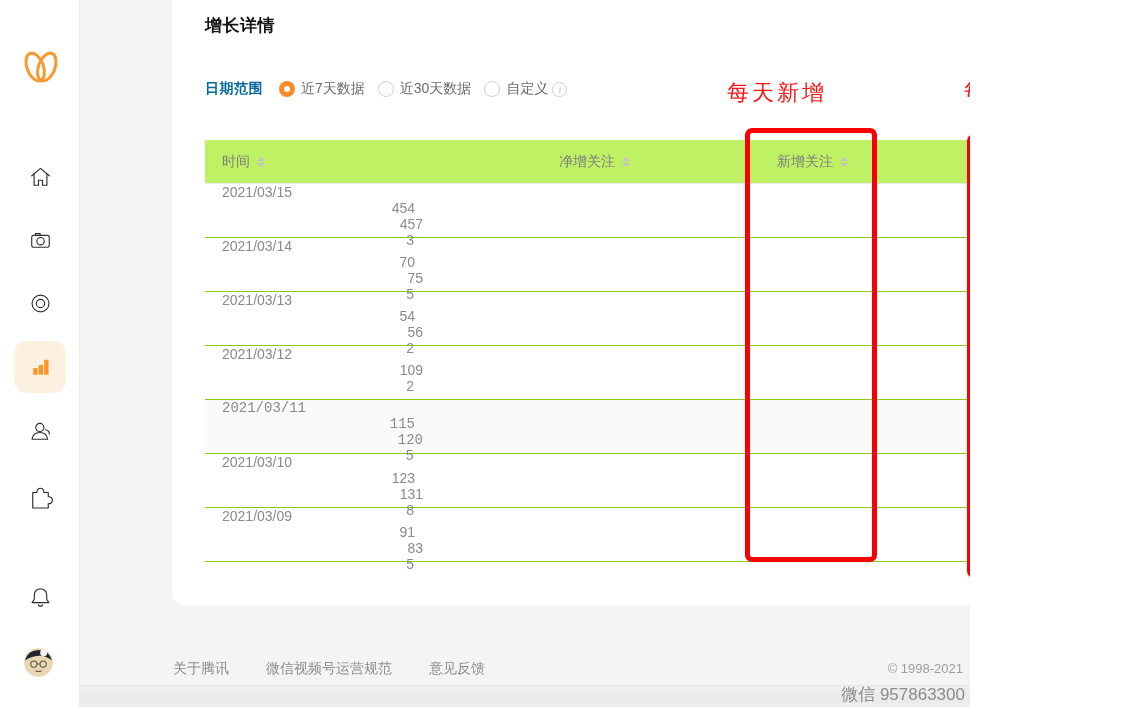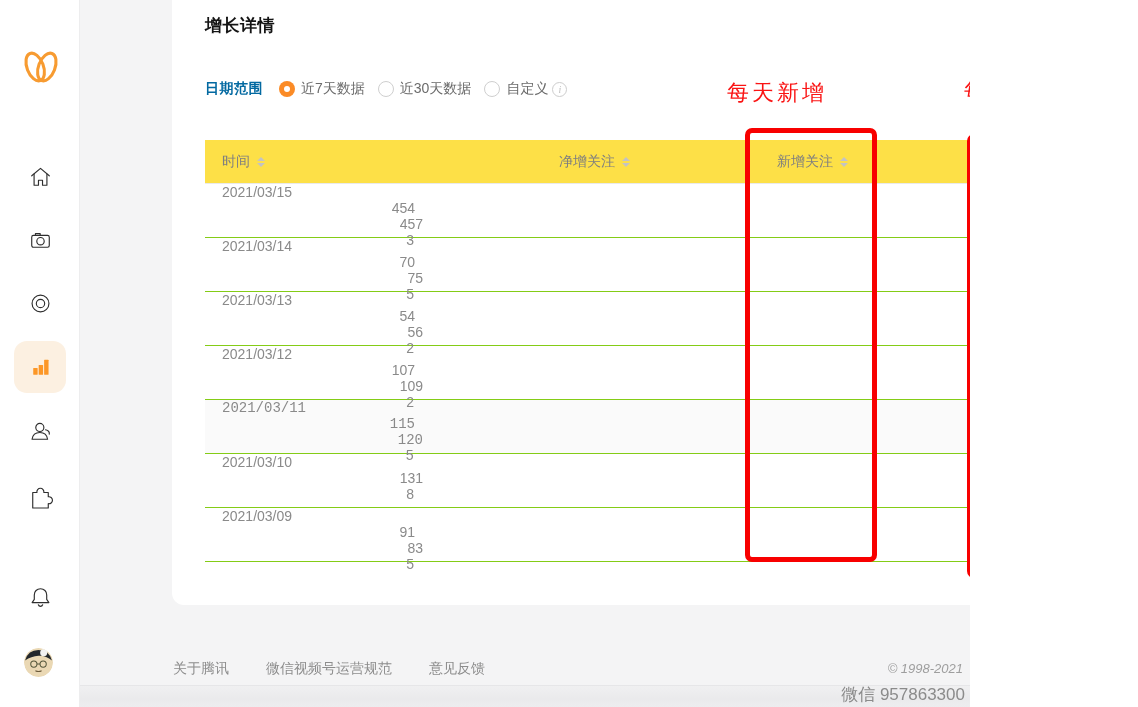--- a/index.html
+++ b/index.html
@@ -27,21 +27,21 @@
   .range-label { font-size:14px; font-weight:700; color:#0369a1; margin-right:16px; letter-spacing:0.5px; }
   .radio-item { display:flex; align-items:center; margin-right:13px; cursor:pointer; }
   .radio-circle { width:16px; height:16px; border-radius:50%; border:1px solid #cfcfcf; background:#fff; margin-right:6px; position:relative; flex:none; }
   .radio-item.selected .radio-circle { border:none; background:#fb8b26; }
   .radio-item.selected .radio-circle::after { content:""; position:absolute; left:5px; top:5px; width:6px; height:6px; border-radius:50%; background:#fff; }
   .radio-text { font-size:14px; color:#6b6b6b; }
   .info-icon { width:15px; height:15px; border-radius:50%; border:1px solid #cdcdcd; color:#c0c0c0; font-size:10px; line-height:13px; text-align:center; font-style:italic; font-family:"Liberation Serif",serif; margin-left:4px; }
 
   
   .table { position:absolute; left:33px; top:140px; width:933px; font-size:14px; }
-  .thead { display:flex; align-items:center; height:44px; background:#fde047; color:#7f7f7f; border-bottom:1px solid #eaeaea; }
+  .thead { display:flex; align-items:center; height:44px; background:#bef264; color:#7f7f7f; border-bottom:1px solid #eaeaea; }
   .tr { display:flex; align-items:flex-start; height:54px; border-bottom:1px solid #84cc16; color:#8a8a8a; cursor:pointer;flex-direction:column; }
   .tr.hl { background:#fafafa;font-family:Liberation Mono, monospace; }
   .c1 { width:215px; padding-left:17px; text-align:left; }
   .c2 { width:210px; text-align:right; }
   .c3 { width:218px; text-align:right; }
   .c4 { width:209px; text-align:right; }
   .c5 { flex:1; }
   .th-inner { display:inline-flex; align-items:center; }
   .sorter { display:inline-flex; flex-direction:column; margin-left:7px; row-gap:2px; cursor:pointer; }
   .sorter i { width:0; height:0; border-left:4px solid transparent; border-right:4px solid transparent; }
@@ -52,21 +52,21 @@
   .ann-text { position:absolute; font-size:22px; color:#fa1414; letter-spacing:3px; z-index:6; white-space:nowrap; }
   .ann-new { left:727px; top:78px; }
   .ann-cancel { left:964px; top:76px; }
   .ann-box { position:absolute; border:5px solid #f80000; border-radius:7px; z-index:5; pointer-events:none; }
   .box-new { left:745px; top:128px; width:132px; height:434px; }
   .box-cancel { left:967px; top:134px; width:126px; height:444px; }
 
   
   .footer-links { position:absolute; left:173px; top:660px; display:flex; column-gap:37px; font-size:14px; color:#8c8c8c; z-index:3; }
   .footer-links span { cursor:pointer;text-align:right; }
-  .copyright { position:absolute; right:7px; top:661px; font-size:13px; color:#9e9e9e; z-index:3;font-style:italic; }
+  .copyright { position:absolute; right:7px; top:661px; font-size:13px; color:#9e9e9e; z-index:3; }
   .watermark { position:absolute; right:5px; top:683px; font-size:17px; color:#8b8b8b; z-index:4; white-space:nowrap; }
   .bottom-strip { position:absolute; left:80px; top:685px; width:1058px; height:22px;
                   background:linear-gradient(180deg,#f0f0f1 0%,#eaeaec 60%,#ededef 100%);
                   border-top:1px solid #e6e6e8; z-index:1; }
 </style>
 </head>
 <body>
 
 <div id="screen">
 
@@ -213,34 +213,34 @@
   </div>
           <div class="tr">
     <div class="c1">2021/03/13</div>
     <div class="c2">54</div>
     <div class="c3">56</div>
     <div class="c4">2</div>
     <div class="c5"></div>
   </div>
           <div class="tr">
     <div class="c1">2021/03/12</div>
-    <div class="c2">107</div>
     <div class="c3">109</div>
     <div class="c4">2</div>
     <div class="c5"></div>
   </div>
           <div class="tr hl">
     <div class="c1">2021/03/11</div>
     <div class="c2">115</div>
     <div class="c3">120</div>
     <div class="c4">5</div>
     <div class="c5"></div>
   </div>
           <div class="tr">
     <div class="c1">2021/03/10</div>
+    <div class="c2">123</div>
     <div class="c3">131</div>
     <div class="c4">8</div>
     <div class="c5"></div>
   </div>
           <div class="tr">
     <div class="c1">2021/03/09</div>
     <div class="c2">91</div>
     <div class="c3">83</div>
     <div class="c4">5</div>
     <div class="c5"></div>

